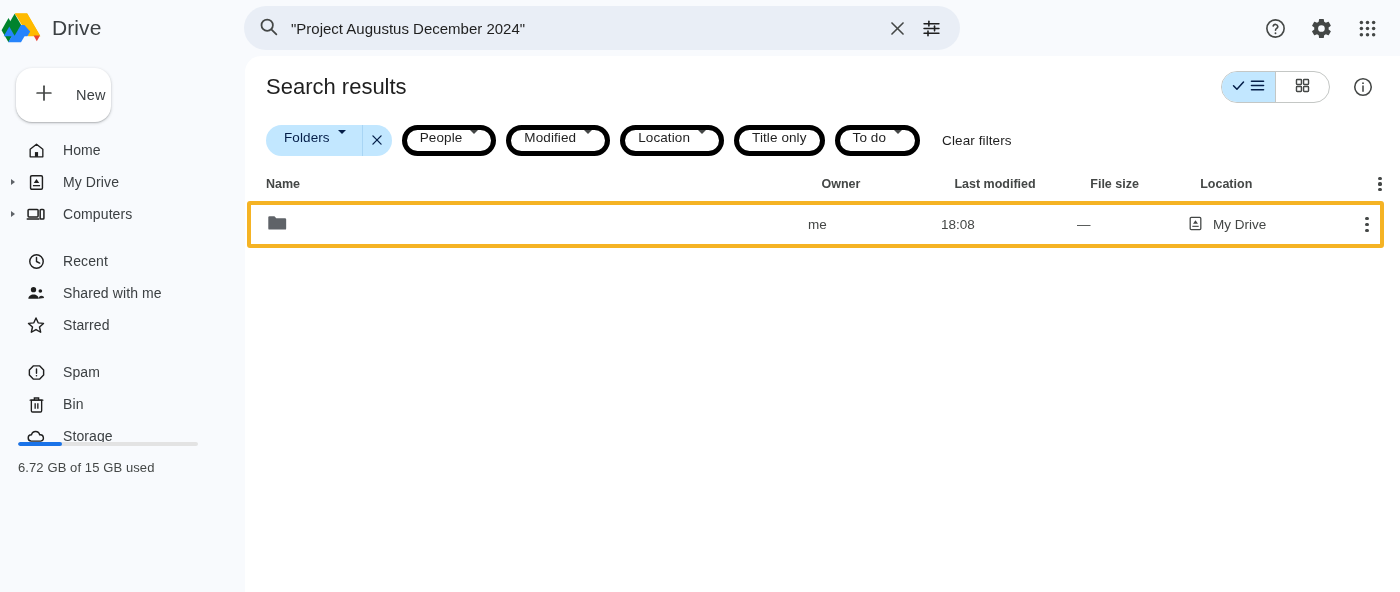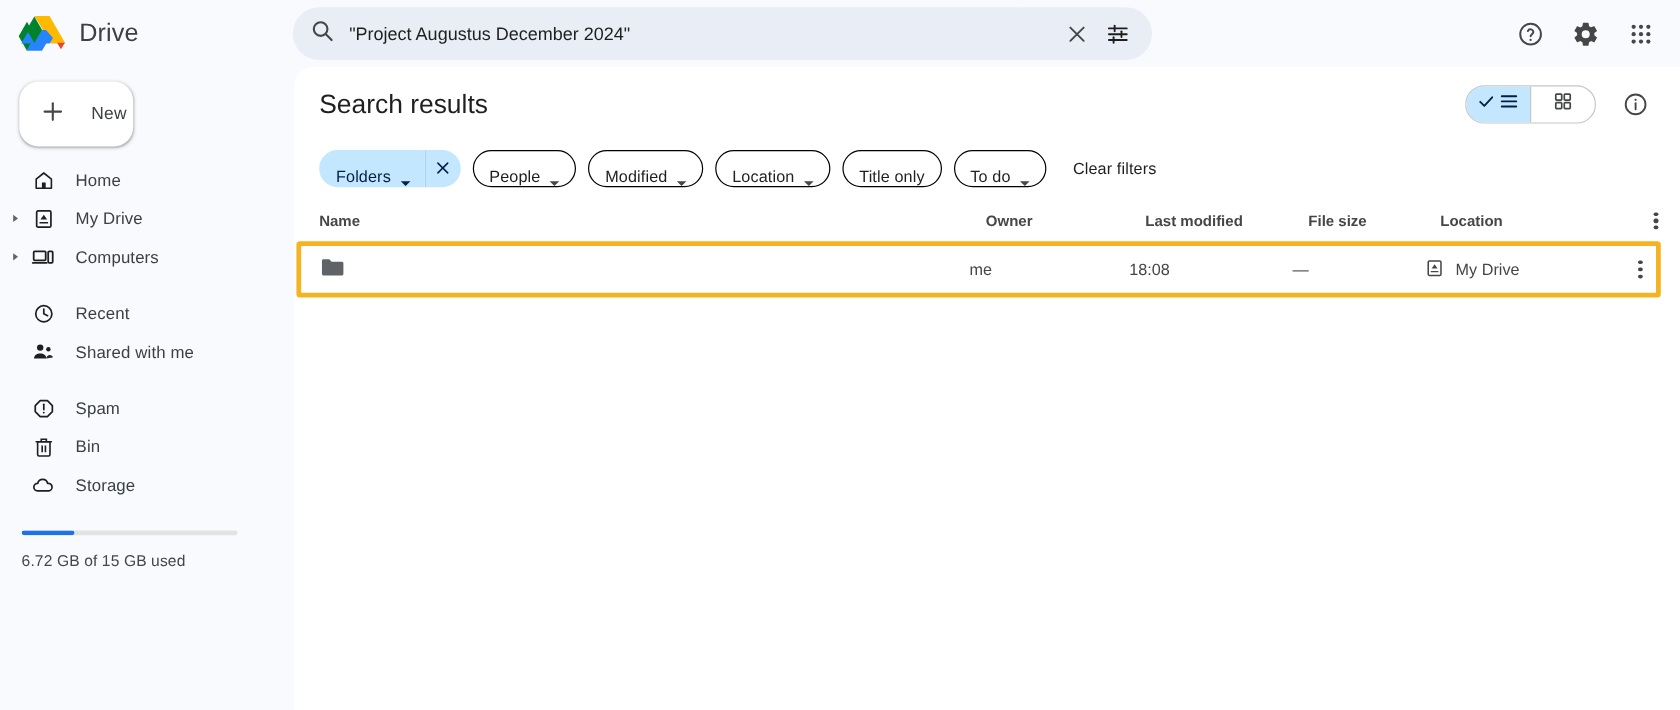--- a/index.html
+++ b/index.html
@@ -17,21 +17,21 @@
 
   
   .topbar {
     position: absolute; top: 0; left: 0;
     width: 1400px; height: 56px;
     display: flex; align-items: center;
     background: #f8fafd;
   }
   .brand {
     display: flex; align-items: center;
-    width: 245px; padding-left: 14px;
+    width: 245px; 
     height: 56px;
   }
   .brand-logo { width: 42px; height: 38px; flex: 0 0 auto; }
   .brand-name {
     font-size: 21px; color: #3c4043;
     letter-spacing: .1px; margin-left: 10px;
   }
 
   .searchwrap {
     position: absolute; left: 244px; top: 6px;
@@ -155,22 +155,22 @@
   }
   .vt-seg.active { background: #c2e7ff; }
   .vt-div { width: 1px; height: 32px; background: #c4c7c5; }
 
   
   .chips {
     display: flex; align-items: center;
     padding-left: 21px; height: 44px; gap: 10px;
   }
   .chip {
-    height: 31px; border: 1px solid #000000; border-radius: 16px;
-    display: flex; align-items: flex-end; padding: 0 13px;
+    height: 31px; border: 5px solid #000000; border-radius: 16px;
+    display: flex; align-items: flex-start; padding: 0 13px;
     font-size: 13.5px; color: #1f1f1f; cursor: pointer;
     background: #fff; letter-spacing: .1px; white-space: nowrap;
   }
   .chip .dn {
     width: 0; height: 0; margin-left: 8px;
     border-top: 4px solid #444746;
     border-left: 4px solid transparent;
     border-right: 4px solid transparent;
   }
   .chip-active-group { display: flex; align-items: center; }
@@ -376,20 +376,28 @@
         <svg width="20" height="20" viewBox="0 0 24 24" fill="#1f1f1f">
           <circle cx="9" cy="8" r="3.2"></circle>
           <path d="M2.8 19c0-3.3 2.8-5.2 6.2-5.2s6.2 1.9 6.2 5.2z"></path>
           <circle cx="17.2" cy="9.6" r="2.2"></circle>
           <path d="M15 19c.4-2.3 1.6-3.6 3.6-3.6 1.6 0 2.9 1 3.1 2.6z" opacity=".95"></path>
         </svg>
       </span>
       <span class="nav-label">Shared with me</span>
     </div>
 
+    <div class="nav-item">
+      <span class="nav-ico">
+        <svg width="20" height="20" viewBox="0 0 24 24" fill="none" stroke="#1f1f1f" stroke-width="1.7" stroke-linejoin="round">
+          <polygon points="12,3.5 14.6,9.4 21,10.1 16.2,14.4 17.6,20.7 12,17.5 6.4,20.7 7.8,14.4 3,10.1 9.4,9.4"></polygon>
+        </svg>
+      </span>
+      <span class="nav-label">Starred</span>
+    </div>
 
     <div class="nav-gap"></div>
 
     <div class="nav-item">
       <span class="nav-ico">
         <svg width="19" height="19" viewBox="0 0 24 24" fill="none" stroke="#1f1f1f" stroke-width="1.8">
           <path d="M8.2 3.6 h7.6 L21 8.8 v6.4 L15.8 20.4 H8.2 L3 15.2 V8.8 Z" stroke-linejoin="round"></path>
           <line x1="12" y1="7.5" x2="12" y2="13" stroke-linecap="round"></line>
           <circle cx="12" cy="16.2" r="1" fill="#1f1f1f" stroke="none"></circle>
         </svg>

